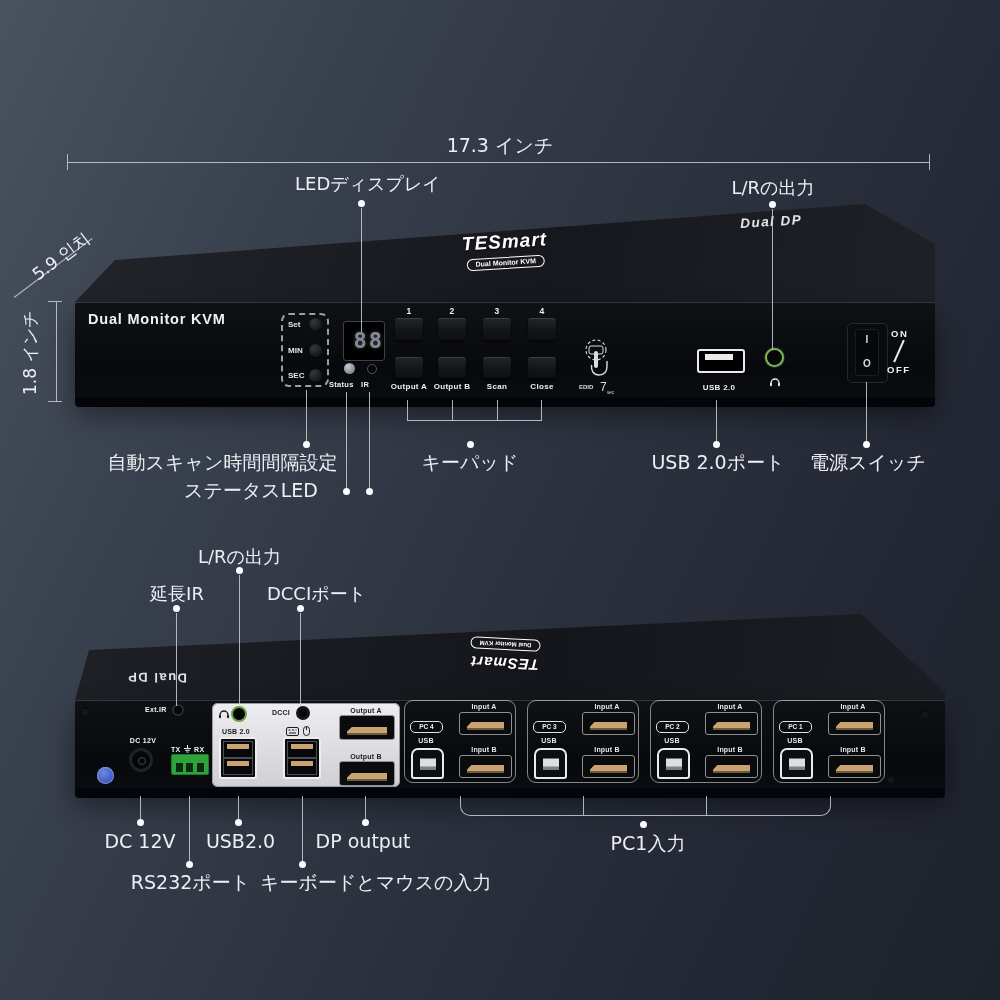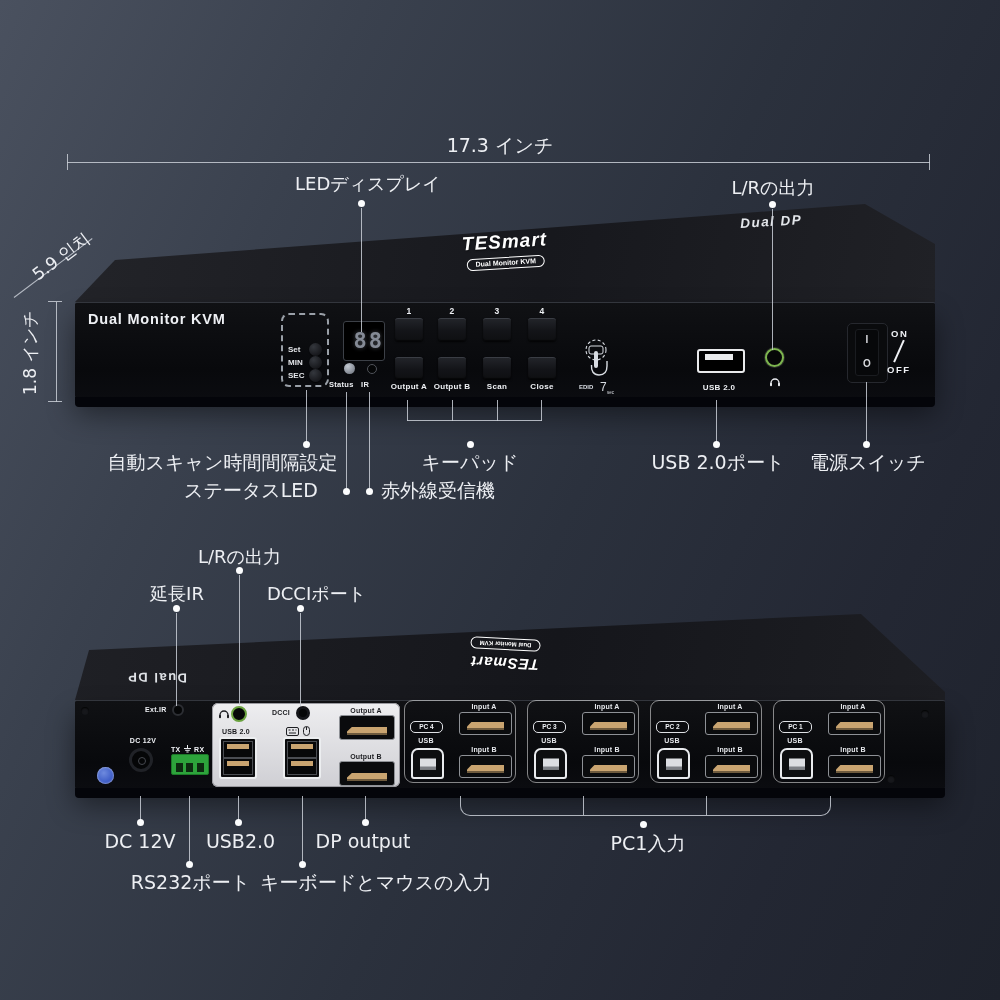--- a/index.html
+++ b/index.html
@@ -17,21 +17,21 @@
   .plab{position:absolute;color:#e6e8ec;font-weight:700;font-size:7px;text-align:center;letter-spacing:.2px;}
   .dlabel{position:absolute;color:#1a1b1f;font-weight:700;font-size:7px;letter-spacing:.2px;}
   
   .topface{position:absolute;background:linear-gradient(100deg,#232429,#17181d 55%,#202126);}
   .face{position:absolute;background:linear-gradient(180deg,#101114,#08090c 70%,#0b0c10);
         border-top:1px solid #33363d;border-radius:2px;box-shadow:0 16px 28px rgba(0,0,0,.45);}
   .basestrip{position:absolute;background:#04050a;border-radius:0 0 4px 4px;}
   .btn{position:absolute;background:linear-gradient(180deg,#222429,#131418 55%,#0e0f12);border-radius:3px;
        border-top:1px solid #3a3d44;box-shadow:0 1px 2px rgba(0,0,0,.8),inset 0 -1px 1px rgba(0,0,0,.6);}
   .tbox{position:absolute;border:2px dashed #9aa0a8;border-radius:8px;display:flex;flex-direction:column;
-        justify-content:flex-end;padding:3px 5px;box-sizing:border-box;}
+        justify-content:space-between;padding:3px 5px;box-sizing:border-box;}
   .trow{display:flex;align-items:center;justify-content:space-between;}
   .tl{color:#e4e6ea;font-weight:700;font-size:8px;}
   .tbtn{width:13px;height:13px;border-radius:50%;background:radial-gradient(circle at 35% 30%,#34373d,#17181c 70%);
         box-shadow:0 1px 1px rgba(0,0,0,.7);}
   .seg{position:absolute;background:#000;border:1px solid #3c4047;border-radius:3px;text-align:center;
        color:#848a95;font-family:"DejaVu Sans Mono",monospace;font-weight:700;
        text-shadow:0 0 4px rgba(190,200,220,.35);}
   .jack{position:absolute;border-radius:50%;background:#050607;}
   .rocker{position:absolute;background:#0a0b0d;border:1px solid #26282e;border-radius:5px;}
   .rocker .in{position:absolute;left:7px;top:5px;width:22px;height:45px;background:#07080a;border:1px solid #1a1c20;
@@ -176,21 +176,20 @@
   <div class="vline" style="left:306px;top:390px;height:52px;"></div>
   <div class="dot" style="left:303px;top:441px;"></div>
   <div class="callout c19" style="left:105px;top:451px;width:235px;">自動スキャン時間間隔設定</div>
 
   <div class="vline" style="left:346px;top:392px;height:96px;"></div>
   <div class="dot" style="left:343px;top:488px;"></div>
   <div class="callout c19" style="left:181px;top:479px;width:140px;text-align:center;">ステータスLED</div>
 
   <div class="vline" style="left:369px;top:392px;height:96px;"></div>
   <div class="dot" style="left:366px;top:488px;"></div>
-  <div class="callout c19" style="left:381px;top:479px;width:170px;text-align:left;">赤外線受信機</div>
 
   <div class="vline" style="left:407px;top:400px;height:21px;"></div>
   <div class="vline" style="left:452px;top:400px;height:21px;"></div>
   <div class="vline" style="left:497px;top:400px;height:21px;"></div>
   <div class="vline" style="left:541px;top:400px;height:21px;"></div>
   <div class="hline" style="left:407px;top:420px;width:135px;"></div>
   <div class="dot" style="left:467px;top:441px;"></div>
   <div class="callout c19" style="left:395px;top:451px;width:150px;">キーパッド</div>
 
   <div class="vline" style="left:716px;top:400px;height:42px;"></div>

